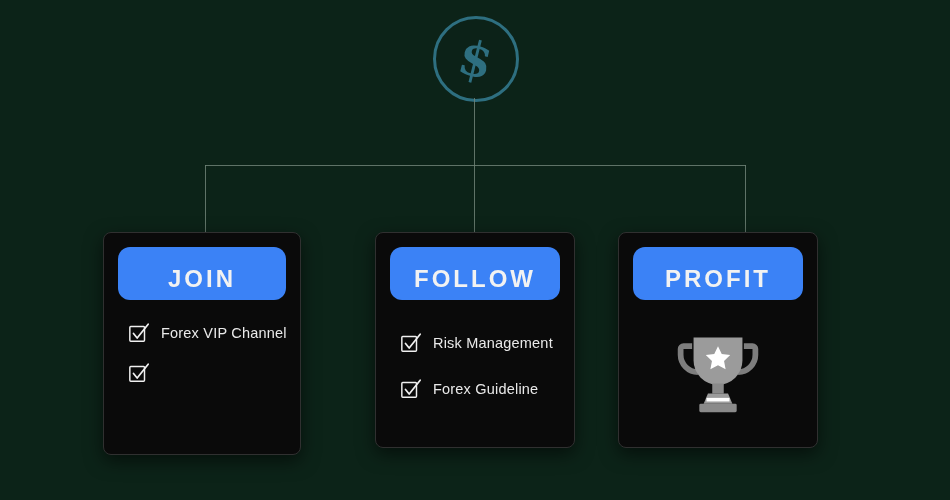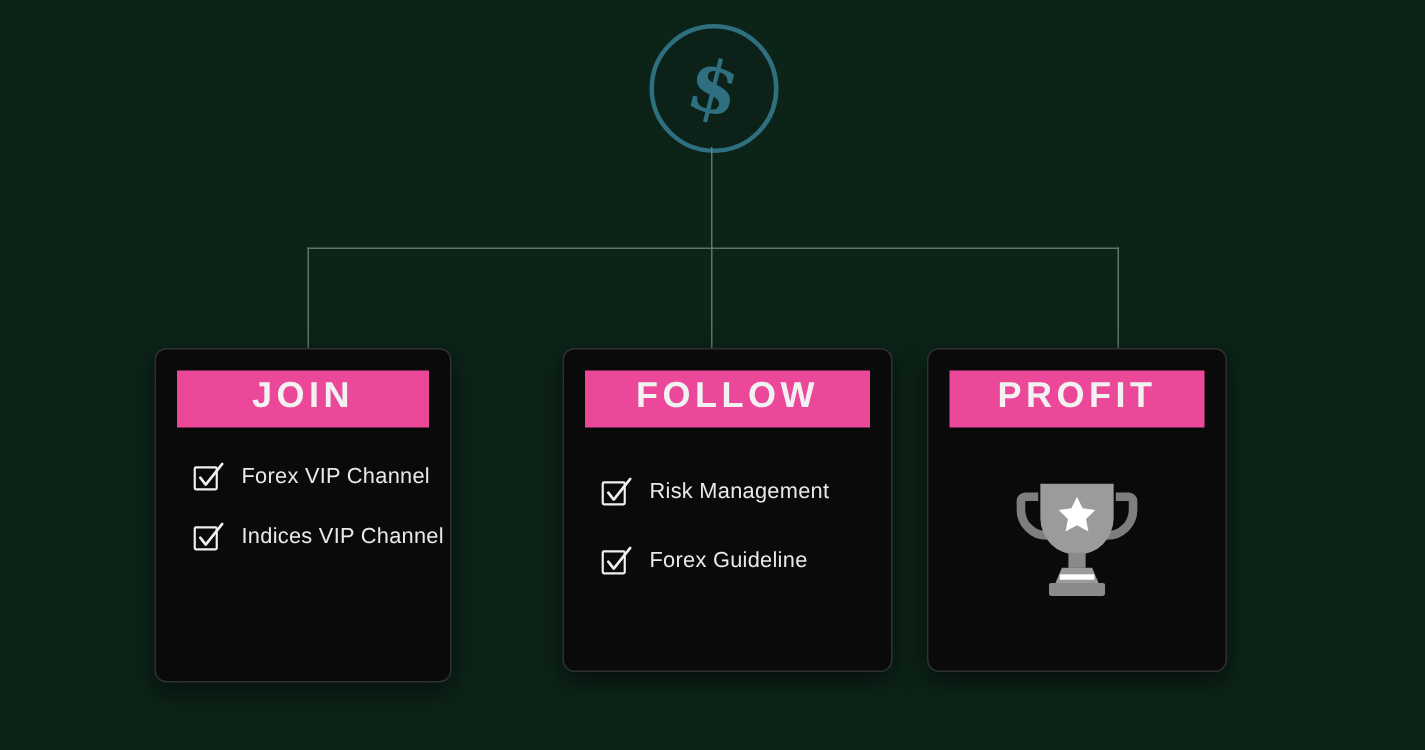--- a/index.html
+++ b/index.html
@@ -58,28 +58,28 @@
   .card {
     position: absolute;
     background: #0a0a0a;
     border: 1px solid #303030;
     border-radius: 8px;
     box-shadow: 0 6px 18px rgba(0,0,0,0.55);
     box-sizing: border-box;
     padding: 14px;
   }
   #card-join   { left: 103px; top: 232px; width: 198px; height: 223px; }
-  #card-follow { left: 375px; top: 232px; width: 220px; height: 216px; }
+  #card-follow { left: 375px; top: 232px; width: 200px; height: 216px; }
   #card-profit { left: 618px; top: 232px; width: 200px; height: 216px; }
 
   .card-header {
-    background: #ec4899;
-    border-radius: 0;
+    background: #3b82f6;
+    border-radius: 12px;
     text-align: center;
-    padding: 3px 0 7px 0;
+    padding: 18px 0 7px 0;
   }
   .card-title {
     color: #f2f2f2;
     font-size: 24px;
     font-weight: 700;
     letter-spacing: 3px;
   }
 
   .item-list {
     margin-top: 22px;
@@ -134,21 +134,20 @@
           <rect x="2" y="5" width="16" height="16" rx="1" stroke="#f0f0f0" stroke-width="1.6"></rect>
           <path d="M6 12.5 L10 17.5 L22 2.5" stroke="#f0f0f0" stroke-width="1.9" fill="none" stroke-linecap="round" stroke-linejoin="round"></path>
         </svg>
         <span class="label">Forex VIP Channel</span>
       </div>
       <div class="check-item">
         <svg class="checkbox-icon" width="22" height="22" viewBox="0 0 24 24" fill="none">
           <rect x="2" y="5" width="16" height="16" rx="1" stroke="#f0f0f0" stroke-width="1.6"></rect>
           <path d="M6 12.5 L10 17.5 L22 2.5" stroke="#f0f0f0" stroke-width="1.9" fill="none" stroke-linecap="round" stroke-linejoin="round"></path>
         </svg>
-        <span class="label">Indices VIP Channel</span>
       </div>
     </div>
   </div>
 
   <div class="card" id="card-follow">
     <div class="card-header">
       <span class="card-title">FOLLOW</span>
     </div>
     <div class="item-list">
       <div class="check-item">

